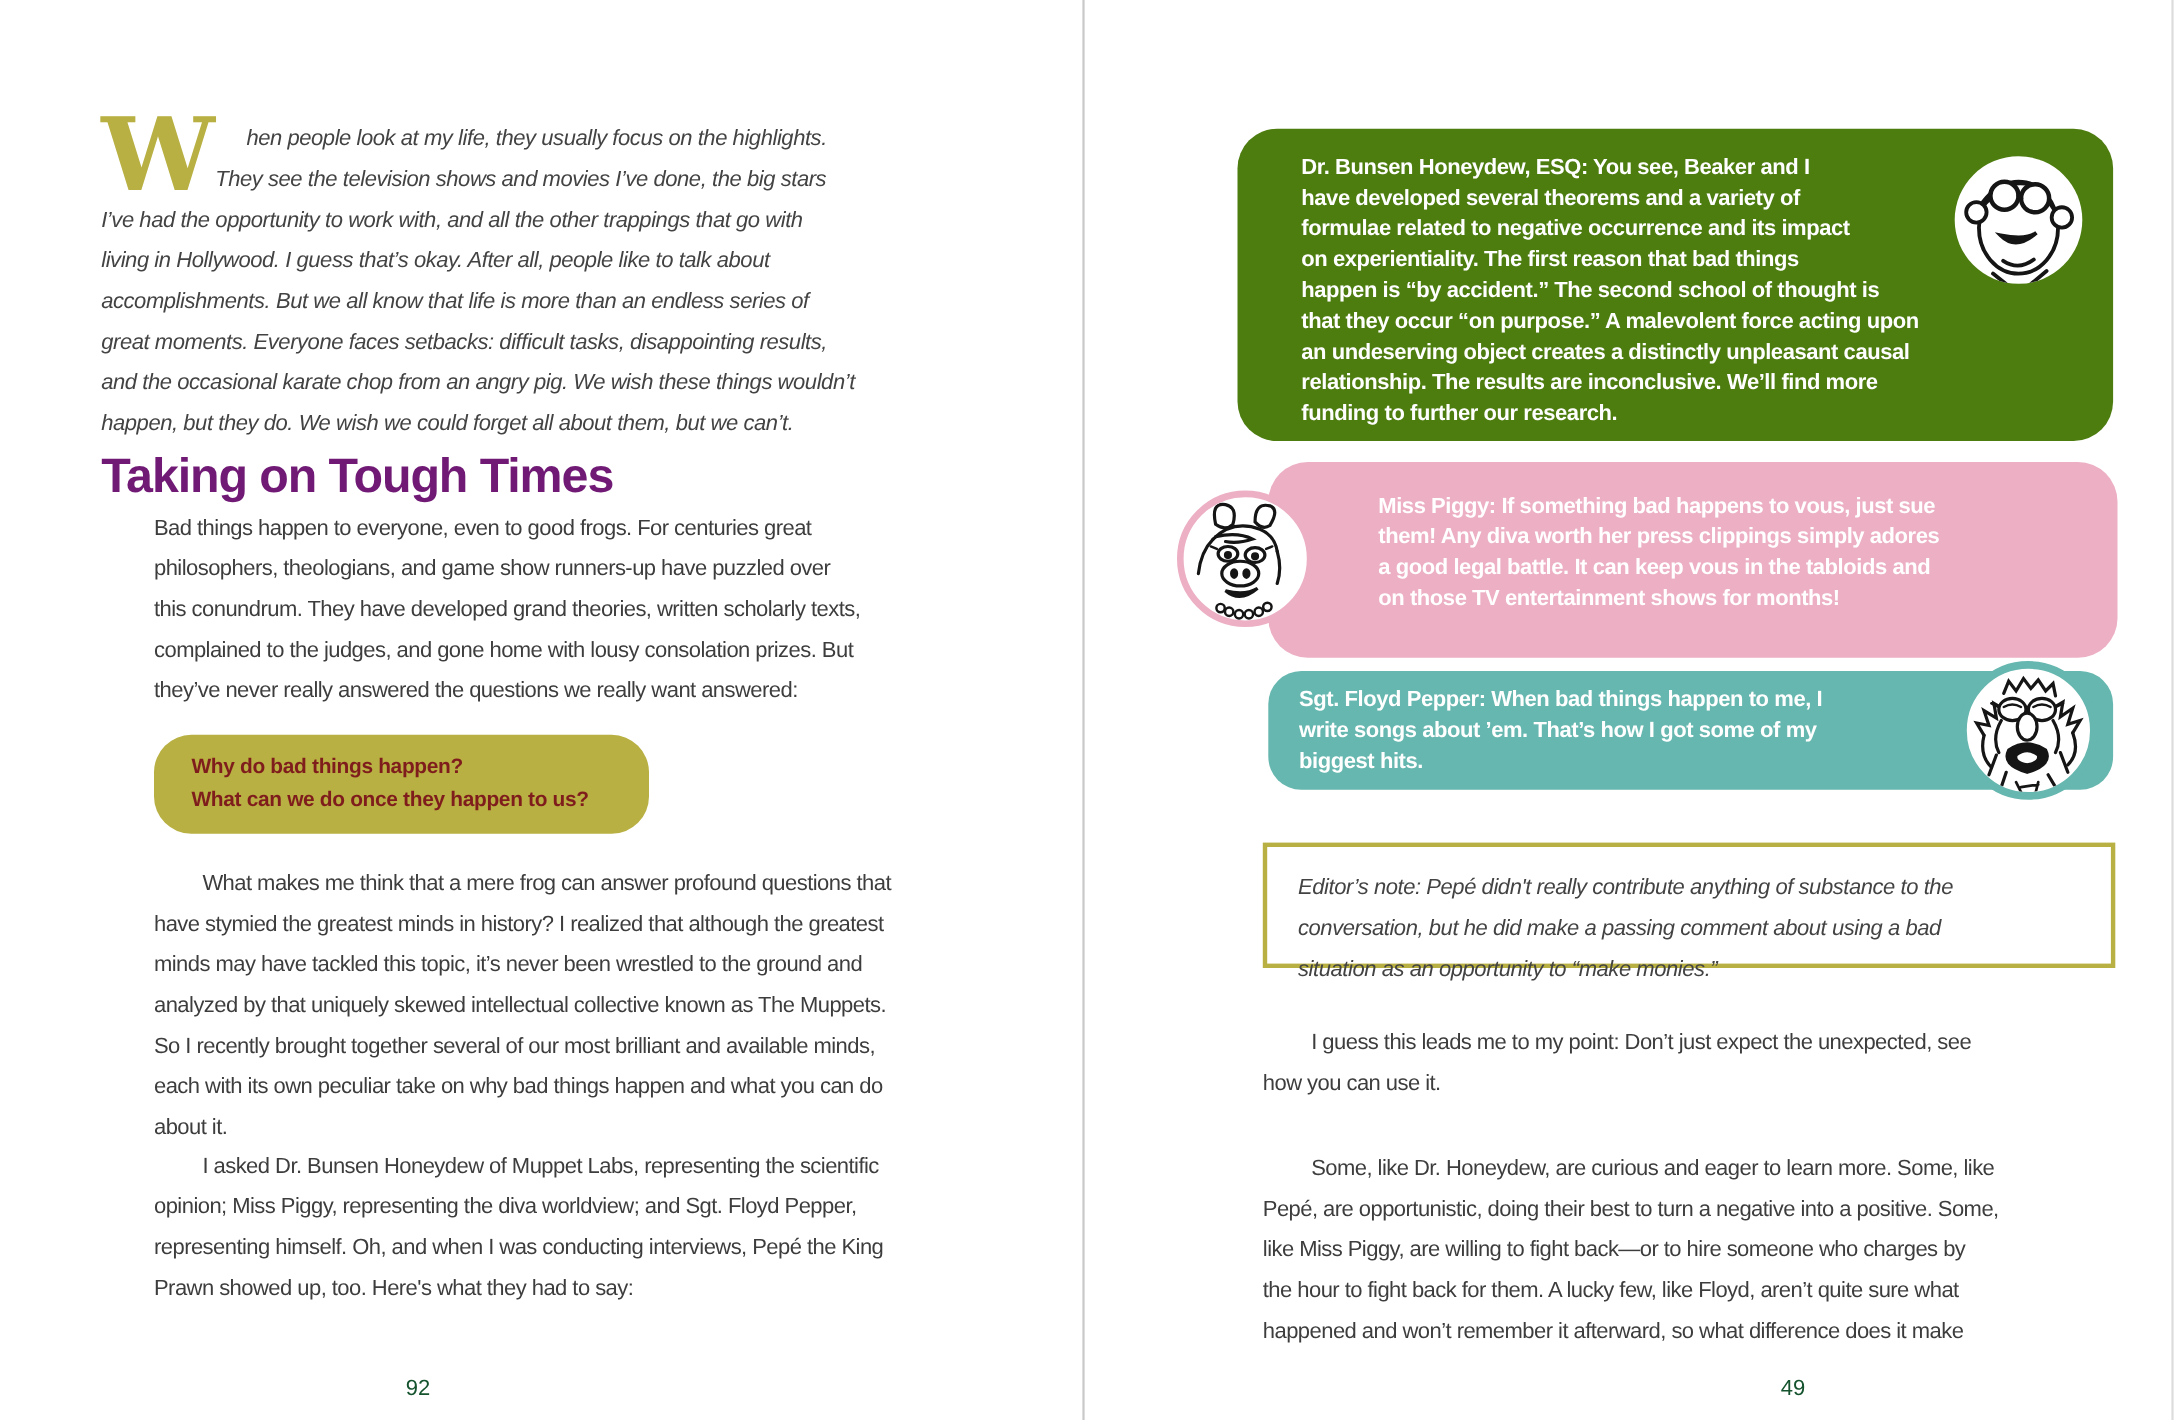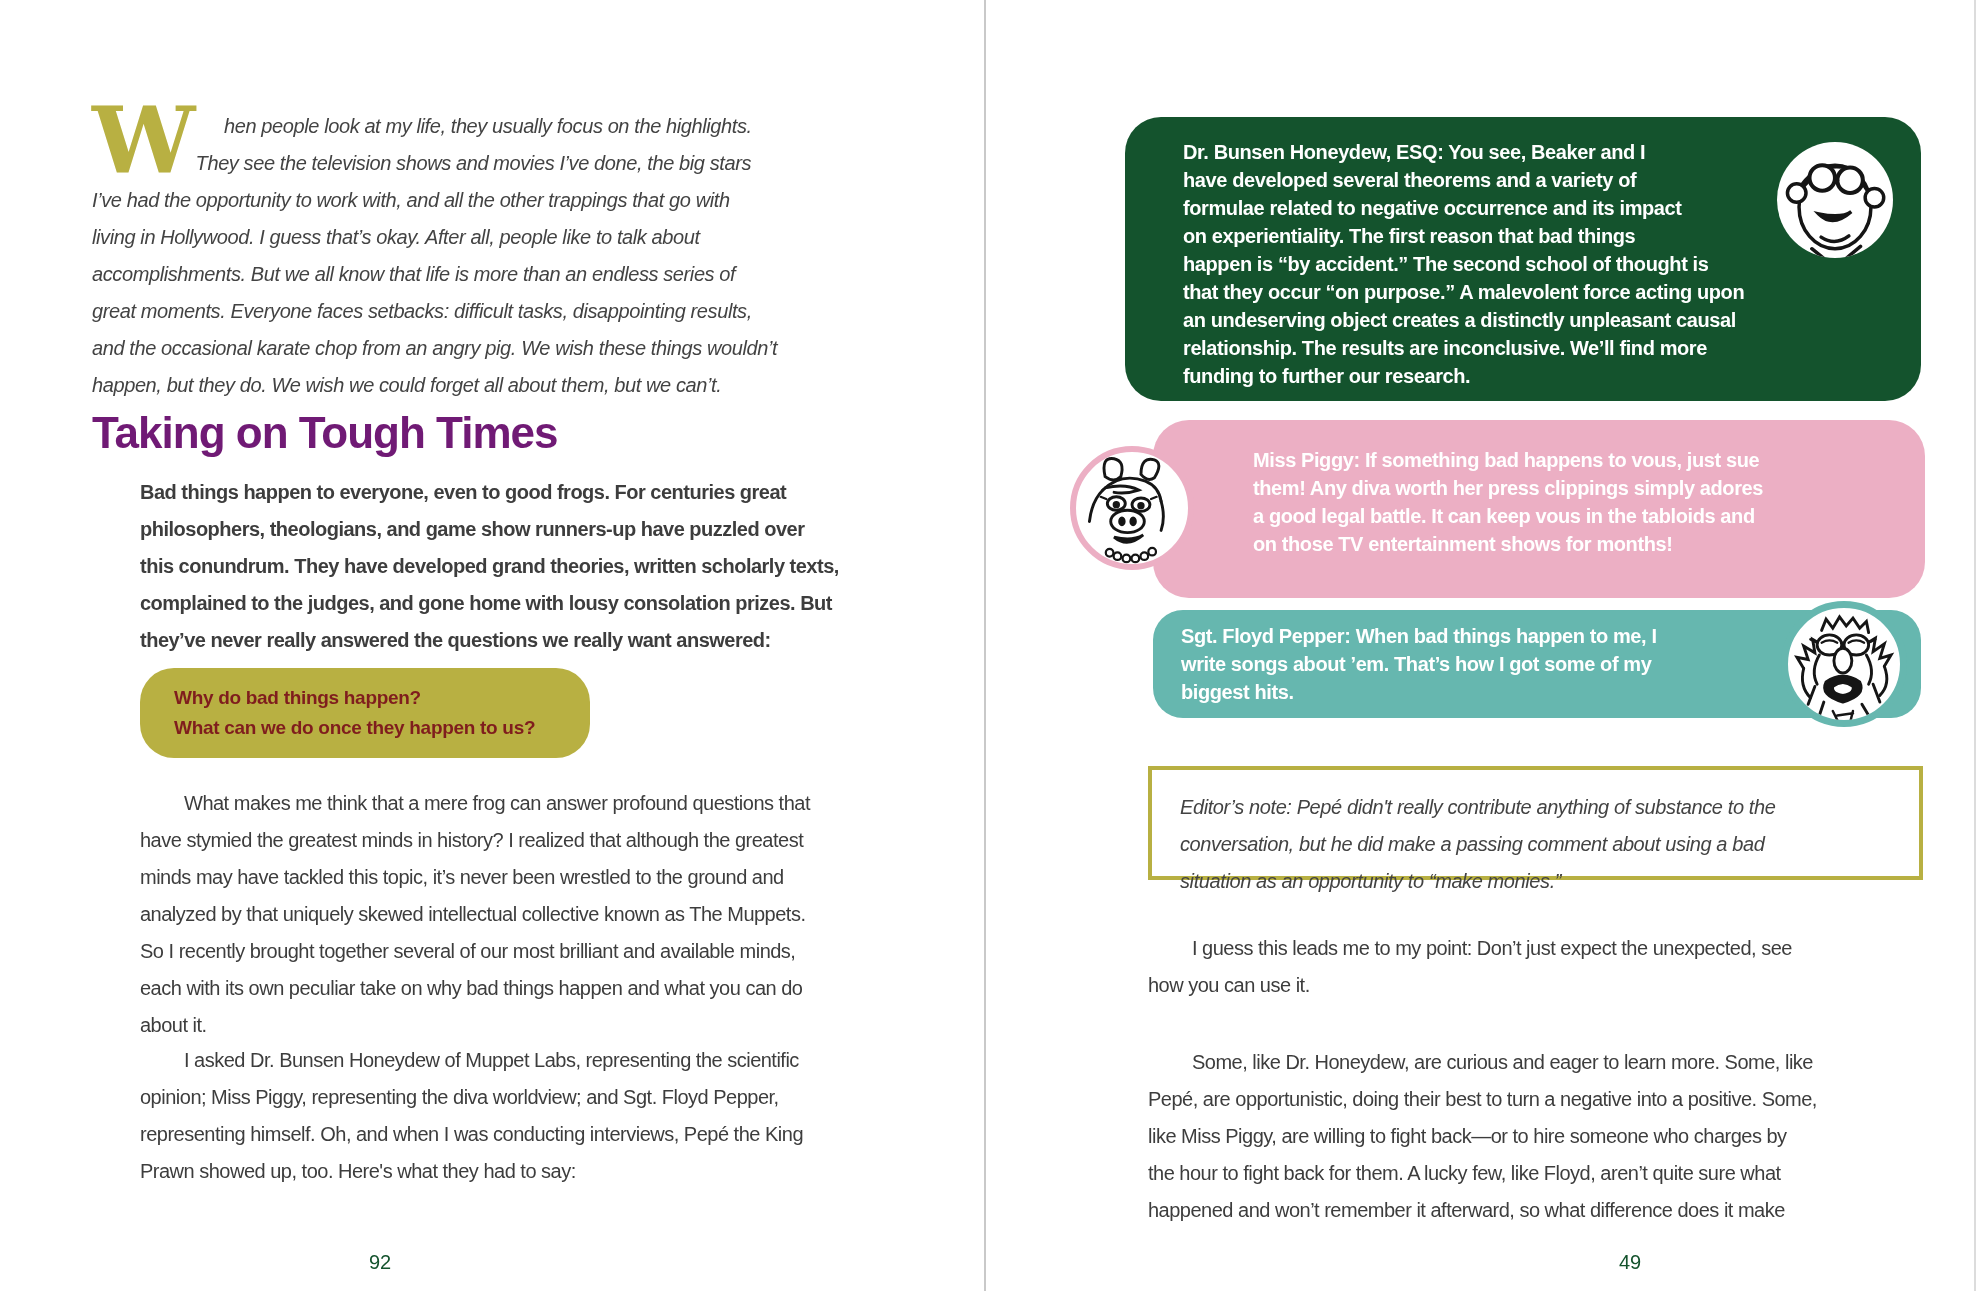--- a/index.html
+++ b/index.html
@@ -34,21 +34,21 @@
     left:92px;top:668px;width:450px;height:90px;border-radius:34px;
     background:#b8b042;color:#7f1d1d;font-weight:bold;font-size:19px;
     line-height:30px;letter-spacing:-0.3px;padding:15px 0 0 34px;box-sizing:border-box;
   }
   .pagenum{font-size:20px;color:#14532d;width:60px;text-align:center;margin-top:31px;}
   
   .speech{
     border-radius:36px;color:#ffffff;font-weight:bold;font-size:20px;
     line-height:28px;letter-spacing:-0.4px;box-sizing:border-box;
   }
-  .green-box{left:1077px;top:117px;width:796px;height:284px;background:#14532d;padding:21px 96px 0 58px;}
+  .green-box{left:1077px;top:117px;width:796px;height:284px;background:#4d7c0f;padding:21px 96px 0 58px;}
   .pink-box{left:1105px;top:420px;width:772px;height:178px;background:#ecafc4;padding:26px 30px 0 100px;}
   .teal-box{left:1105px;top:610px;width:768px;height:108px;background:#66b7af;padding:12px 130px 0 28px;border-radius:30px;}
   .portrait{
     border-radius:50%;background:#ffffff;box-sizing:border-box;overflow:hidden;
   }
   .bunsen{left:1777px;top:142px;width:116px;height:116px;}
   .piggy{left:1070px;top:446px;width:124px;height:124px;border:6px solid #ecafc4;}
   .floyd{left:1781px;top:601px;width:126px;height:126px;border:7px solid #66b7af;}
   .portrait svg{display:block;width:100%;height:100%;}
   .editor-box{
@@ -70,21 +70,21 @@
 I’ve had the opportunity to work with, and all the other trappings that go with
 living in Hollywood. I guess that’s okay. After all, people like to talk about
 accomplishments. But we all know that life is more than an endless series of
 great moments. Everyone faces setbacks: difficult tasks, disappointing results,
 and the occasional karate chop from an angry pig. We wish these things wouldn’t
 happen, but they do. We wish we could forget all about them, but we can’t.</span>
 </div>
 
 <div class="abs heading">Taking on Tough Times</div>
 
-<div class="abs bodypara lines" style="left:92px;top:474px;font-weight:bold;">Bad things happen to everyone, even to good frogs. For centuries great
+<div class="abs bodypara lines" style="left:92px;top:462px;">Bad things happen to everyone, even to good frogs. For centuries great
 philosophers, theologians, and game show runners-up have puzzled over
 this conundrum. They have developed grand theories, written scholarly texts,
 complained to the judges, and gone home with lousy consolation prizes. But
 they’ve never really answered the questions we really want answered:</div>
 
 <div class="abs qbox lines">Why do bad things happen?
 What can we do once they happen to us?</div>
 
 <div class="abs bodypara lines indent" style="left:92px;top:785px;">What makes me think that a mere frog can answer profound questions that
 have stymied the greatest minds in history? I realized that although the greatest

